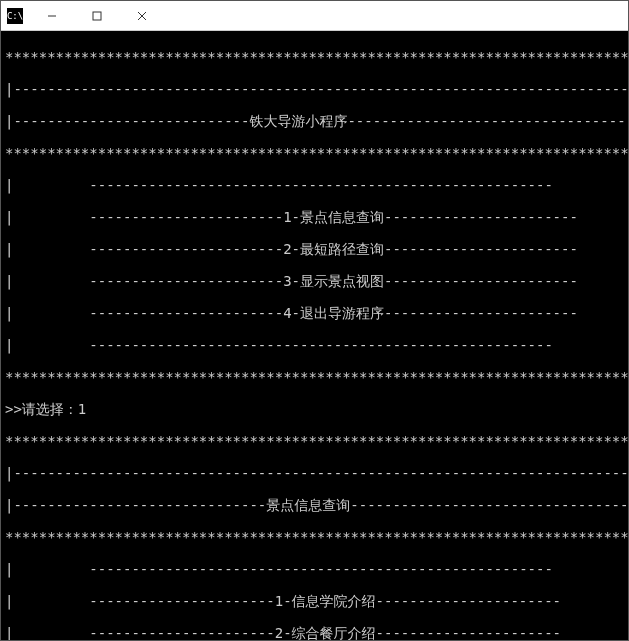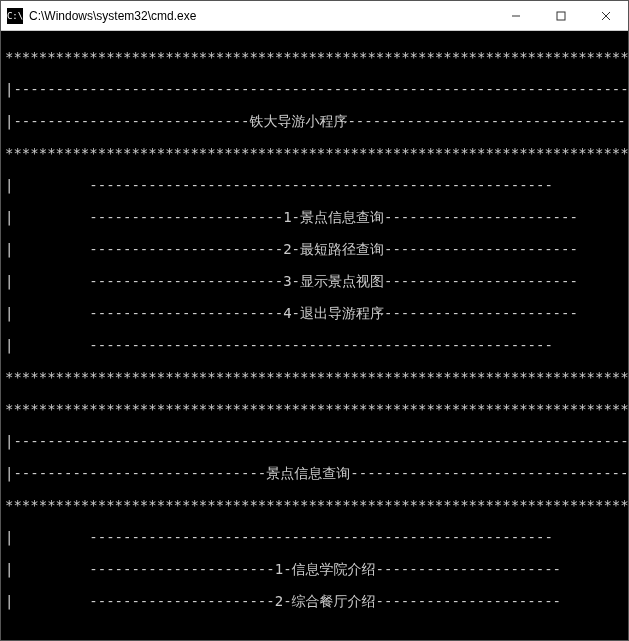--- a/index.html
+++ b/index.html
@@ -67,21 +67,20 @@
     letter-spacing: 0;
   }
   .line { white-space: pre; }
 </style>
 </head>
 <body>
 
 <div class="window">
   <div class="titlebar">
     <div class="icon">C:\</div>
-    <div class="title">C:\Windows\system32\cmd.exe</div>
     <div class="winbtn">
       <svg width="10" height="10">
           <line x1="1" y1="5" x2="9" y2="5" stroke="#333" stroke-width="1"></line>
         </svg>
     </div>
     <div class="winbtn">
       <svg width="10" height="10">
           <rect x="1" y="1" width="8" height="8" fill="none" stroke="#333" stroke-width="1"></rect>
         </svg>
     </div>
@@ -98,20 +97,21 @@
 <div class="line">|---------------------------------------------------------------------------|</div>
 <div class="line">|----------------------------铁大导游小程序---------------------------------|</div>
 <div class="line">*****************************************************************************</div>
 <div class="line">|         -------------------------------------------------------           |</div>
 <div class="line">|         -----------------------1-景点信息查询-----------------------       |</div>
 <div class="line">|         -----------------------2-最短路径查询-----------------------       |</div>
 <div class="line">|         -----------------------3-显示景点视图-----------------------       |</div>
 <div class="line">|         -----------------------4-退出导游程序-----------------------       |</div>
 <div class="line">|         -------------------------------------------------------           |</div>
 <div class="line">*****************************************************************************</div>
+<div class="line"><span>&gt;&gt;请选择：</span><span>1</span></div>
 <div class="line">*****************************************************************************</div>
 <div class="line">|---------------------------------------------------------------------------|</div>
 <div class="line">|------------------------------景点信息查询---------------------------------|</div>
 <div class="line">*****************************************************************************</div>
 <div class="line">|         -------------------------------------------------------           |</div>
 <div class="line">|         ----------------------1-信息学院介绍----------------------         |</div>
 <div class="line">|         ----------------------2-综合餐厅介绍----------------------         |</div>
 
 
 

